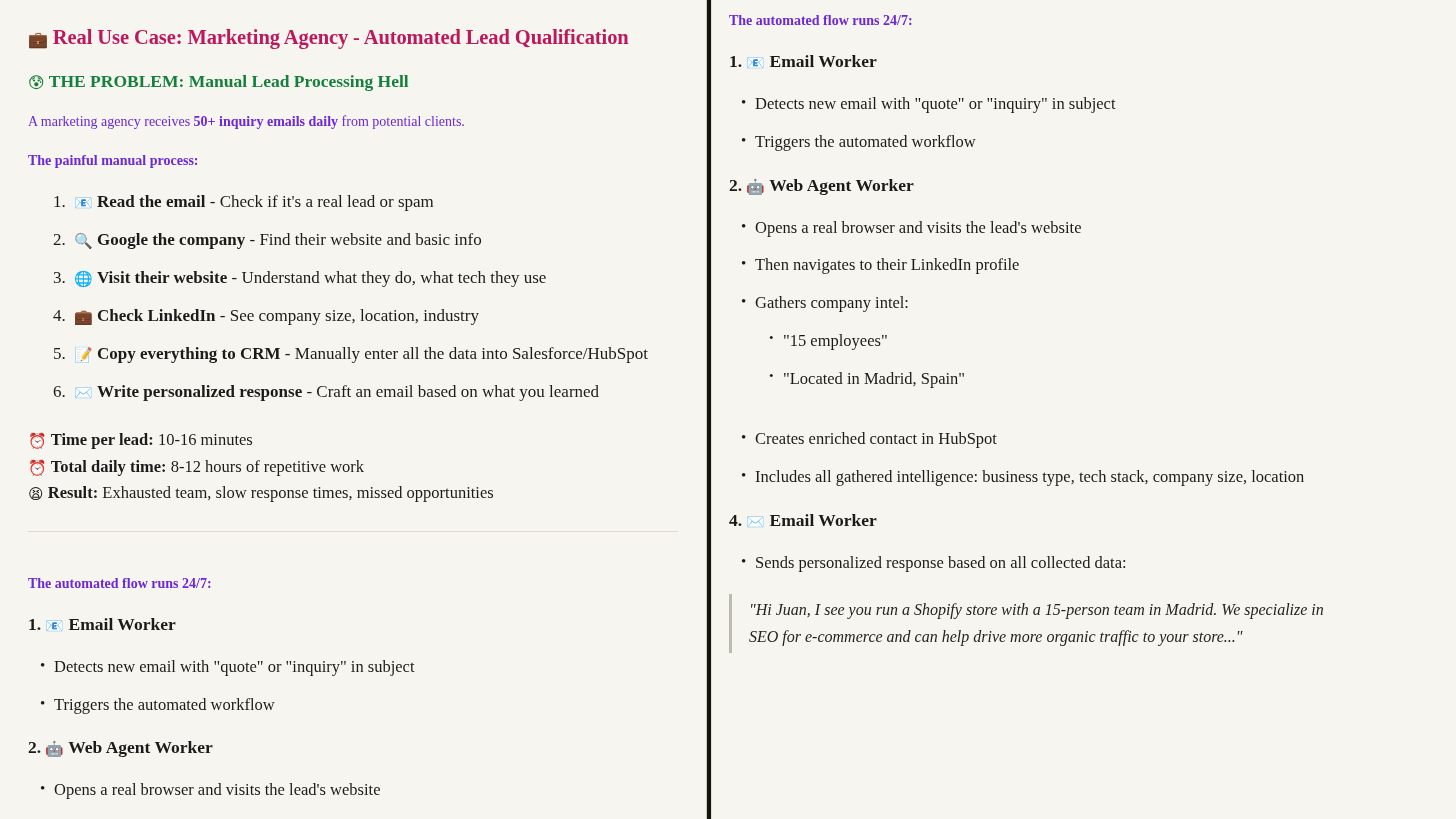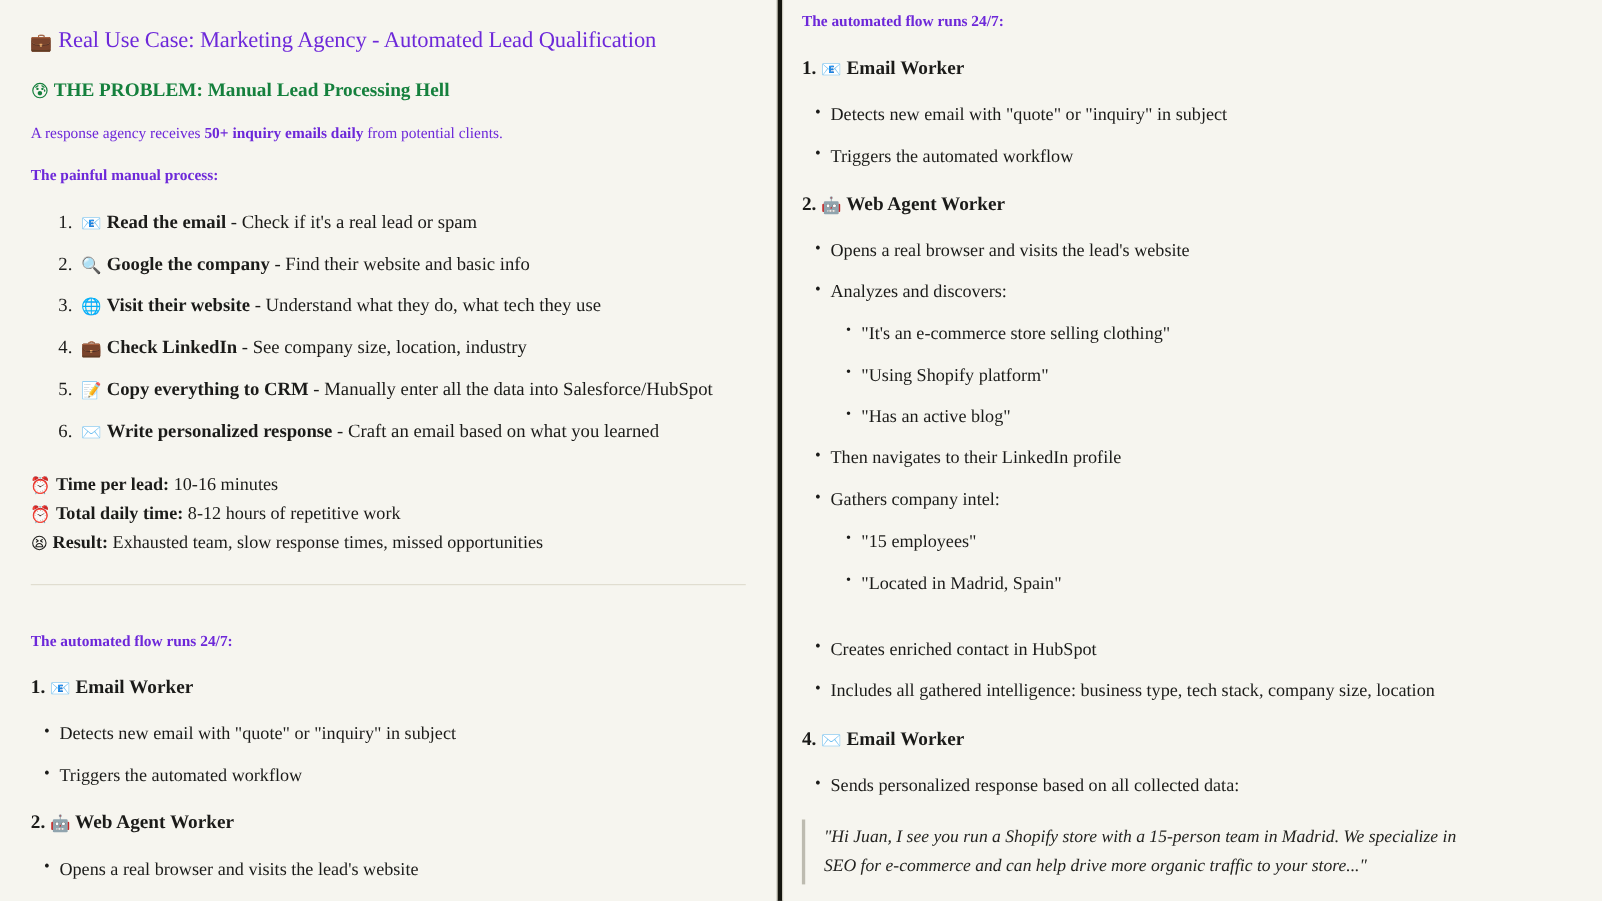--- a/index.html
+++ b/index.html
@@ -42,25 +42,25 @@
     flex: 0 0 auto;
   }
   .col-right {
     width: 744px;
     padding: 0 24px 0 17px;
   }
 
   
   h2.doc-h {
     font-size: 20.5px;
-    font-weight: normal;
+    font-weight: bold;
     line-height: 1.35;
     margin: 0;
     letter-spacing: -0.1px;
-    color: #6d28d9;
+    color: #be185d;
   }
   h3.doc-h3 {
     font-size: 17.5px;
     font-weight: bold;
     line-height: 1.35;
     margin: 0;
     color: #15803d;
   }
   p.doc-p {
     font-size: 14px;
@@ -179,21 +179,21 @@
 
     <div class="spacer-18"></div>
 
     <h3 class="doc-h3">
       <span class="em-icon big">😰</span>
       <span>THE PROBLEM: Manual Lead Processing Hell</span>
     </h3>
 
     <div class="spacer-18"></div>
 
-    <p class="doc-p"><span>A response agency receives </span><b>50+ inquiry emails daily</b><span> from potential clients.</span></p>
+    <p class="doc-p"><span>A marketing agency receives </span><b>50+ inquiry emails daily</b><span> from potential clients.</span></p>
 
     <div class="spacer-18"></div>
 
     <p class="doc-p">
       <b>The painful manual process:</b>
     </p>
 
     <div class="spacer-18"></div>
 
     <ol class="doc-ol">
@@ -309,28 +309,20 @@
     <p class="worker-head">
       <span class="num">2.</span>
       <span class="em-icon">🤖</span>
       <span>Web Agent Worker</span>
     </p>
 
     <div class="spacer-18"></div>
 
     <ul class="doc-ul">
       <li>Opens a real browser and visits the lead's website</li>
-      <li>
-        <span>Analyzes and discovers:</span>
-        <ul class="doc-ul">
-          <li>"It's an e-commerce store selling clothing"</li>
-          <li>"Using Shopify platform"</li>
-          <li>"Has an active blog"</li>
-        </ul>
-      </li>
       <li>Then navigates to their LinkedIn profile</li>
       <li>
         <span>Gathers company intel:</span>
         <ul class="doc-ul">
           <li>"15 employees"</li>
           <li>"Located in Madrid, Spain"</li>
         </ul>
       </li>
     </ul>
 

